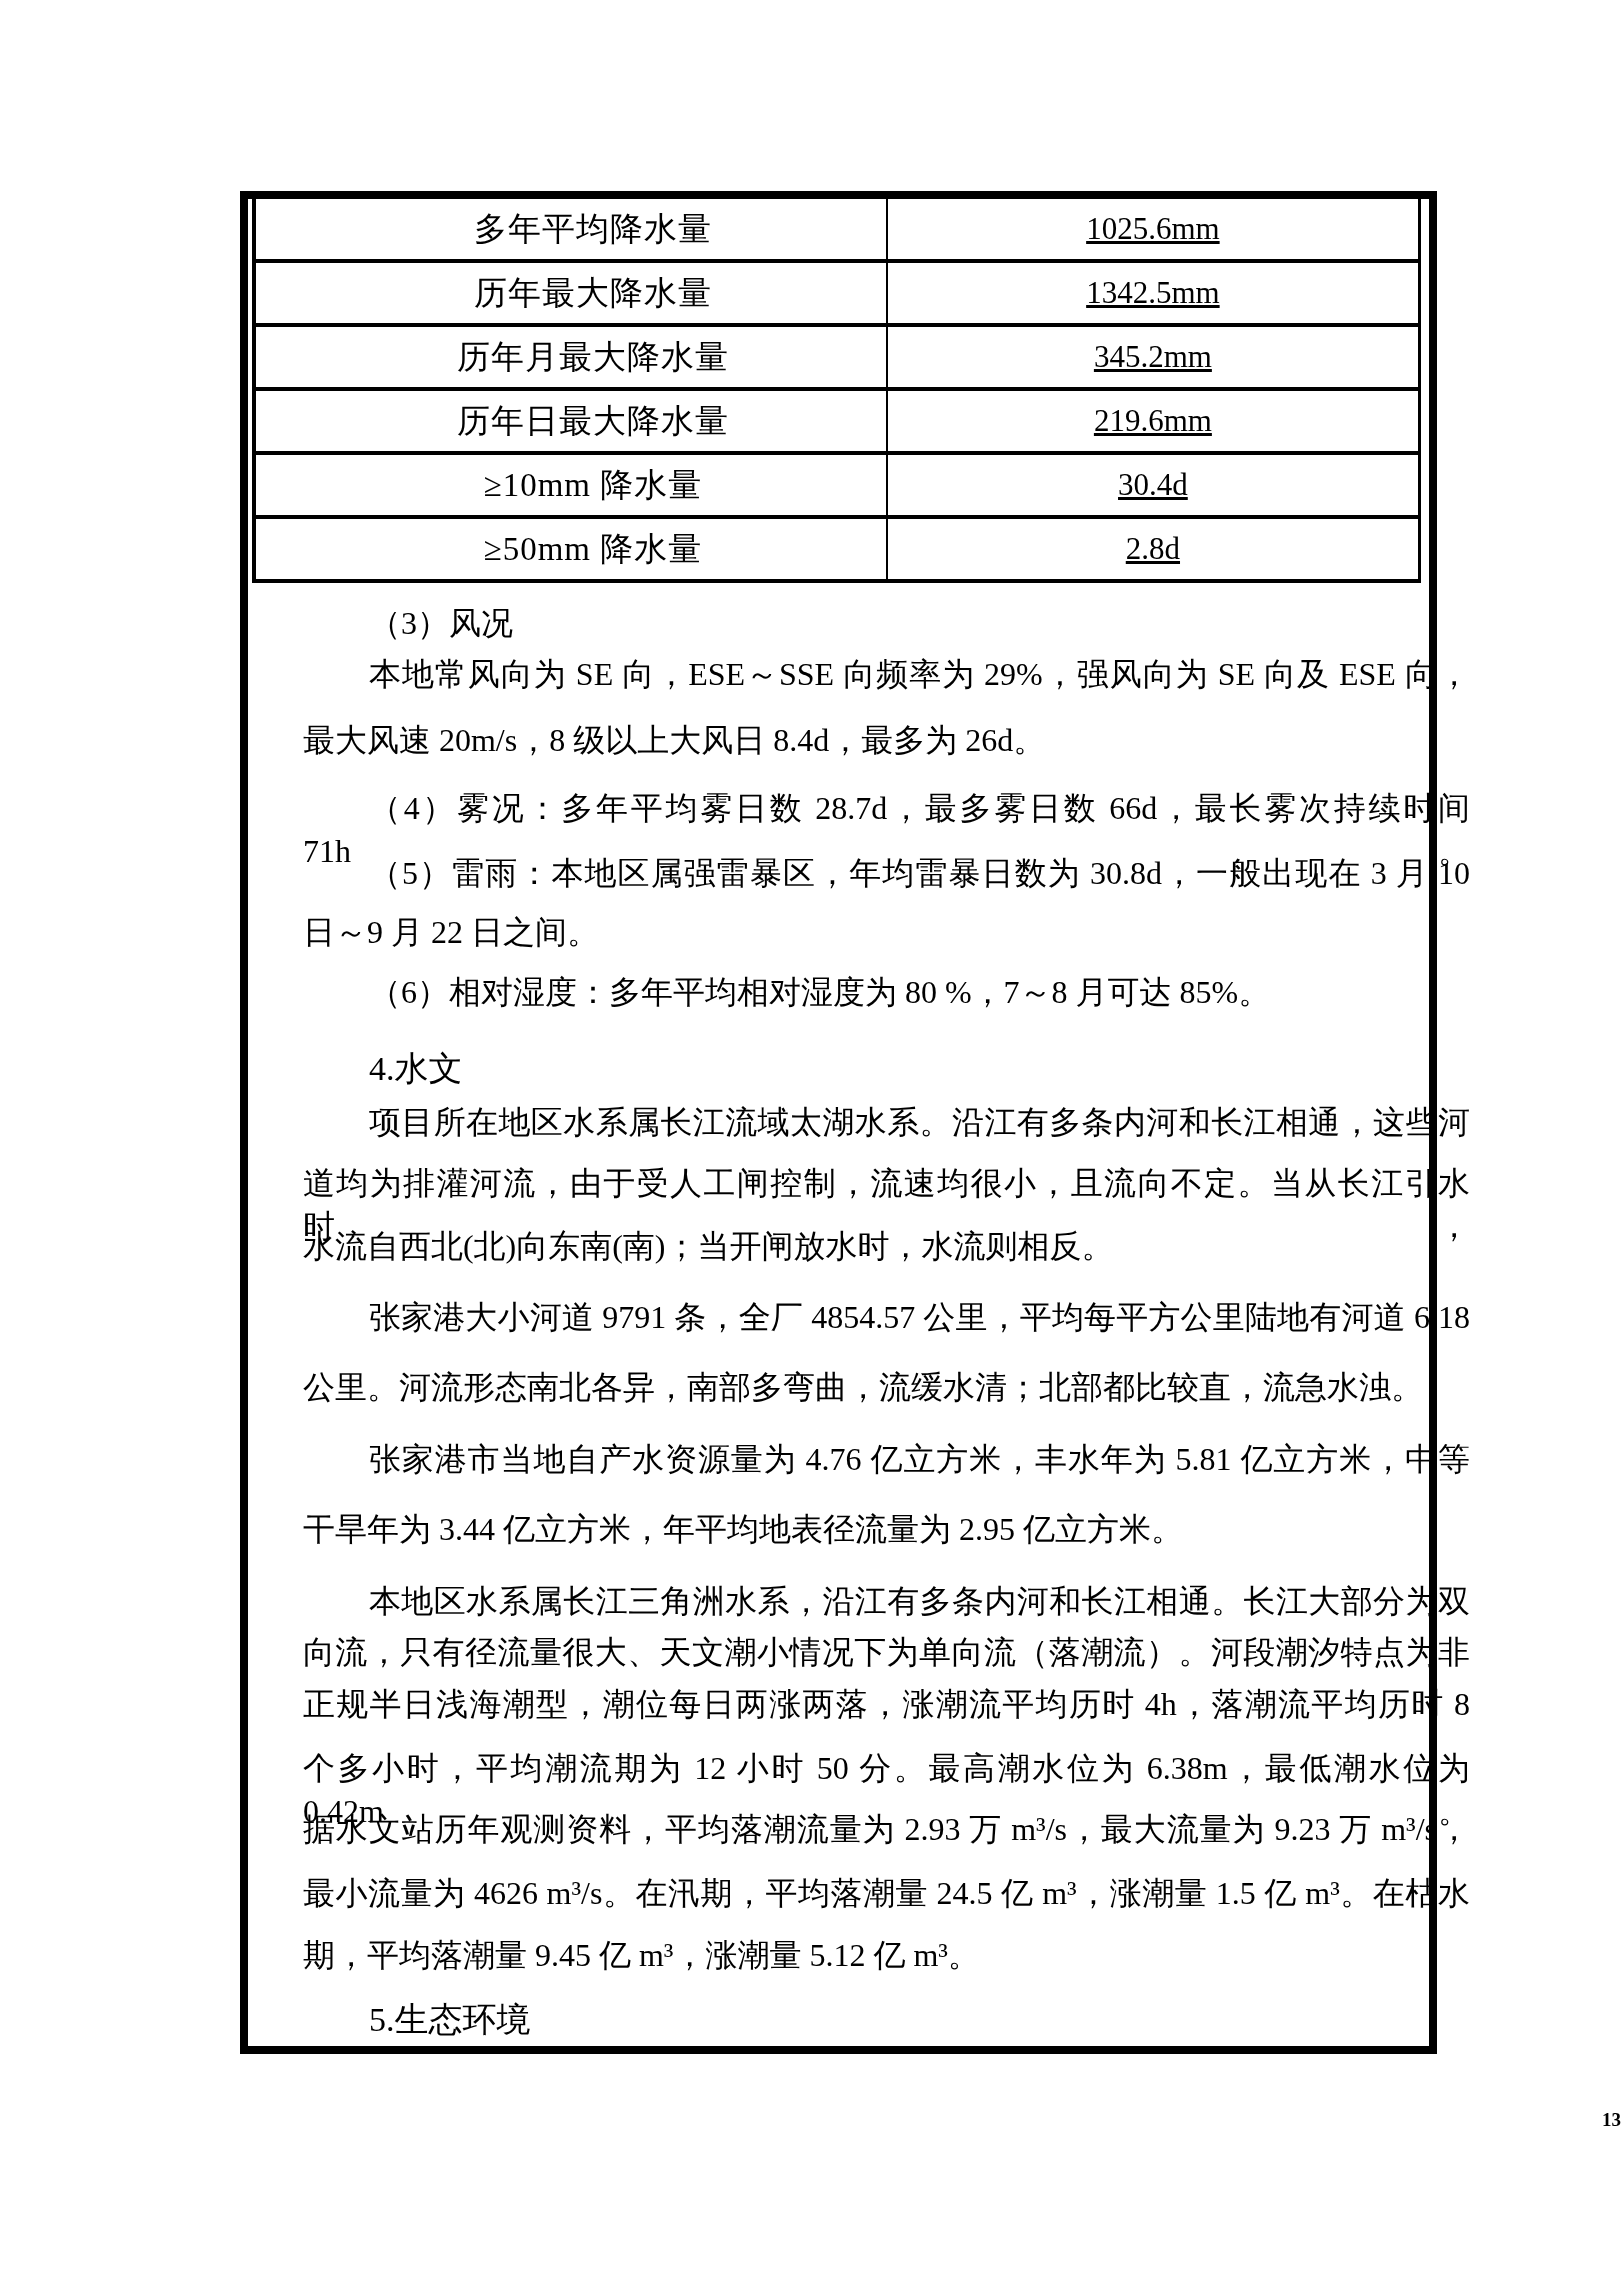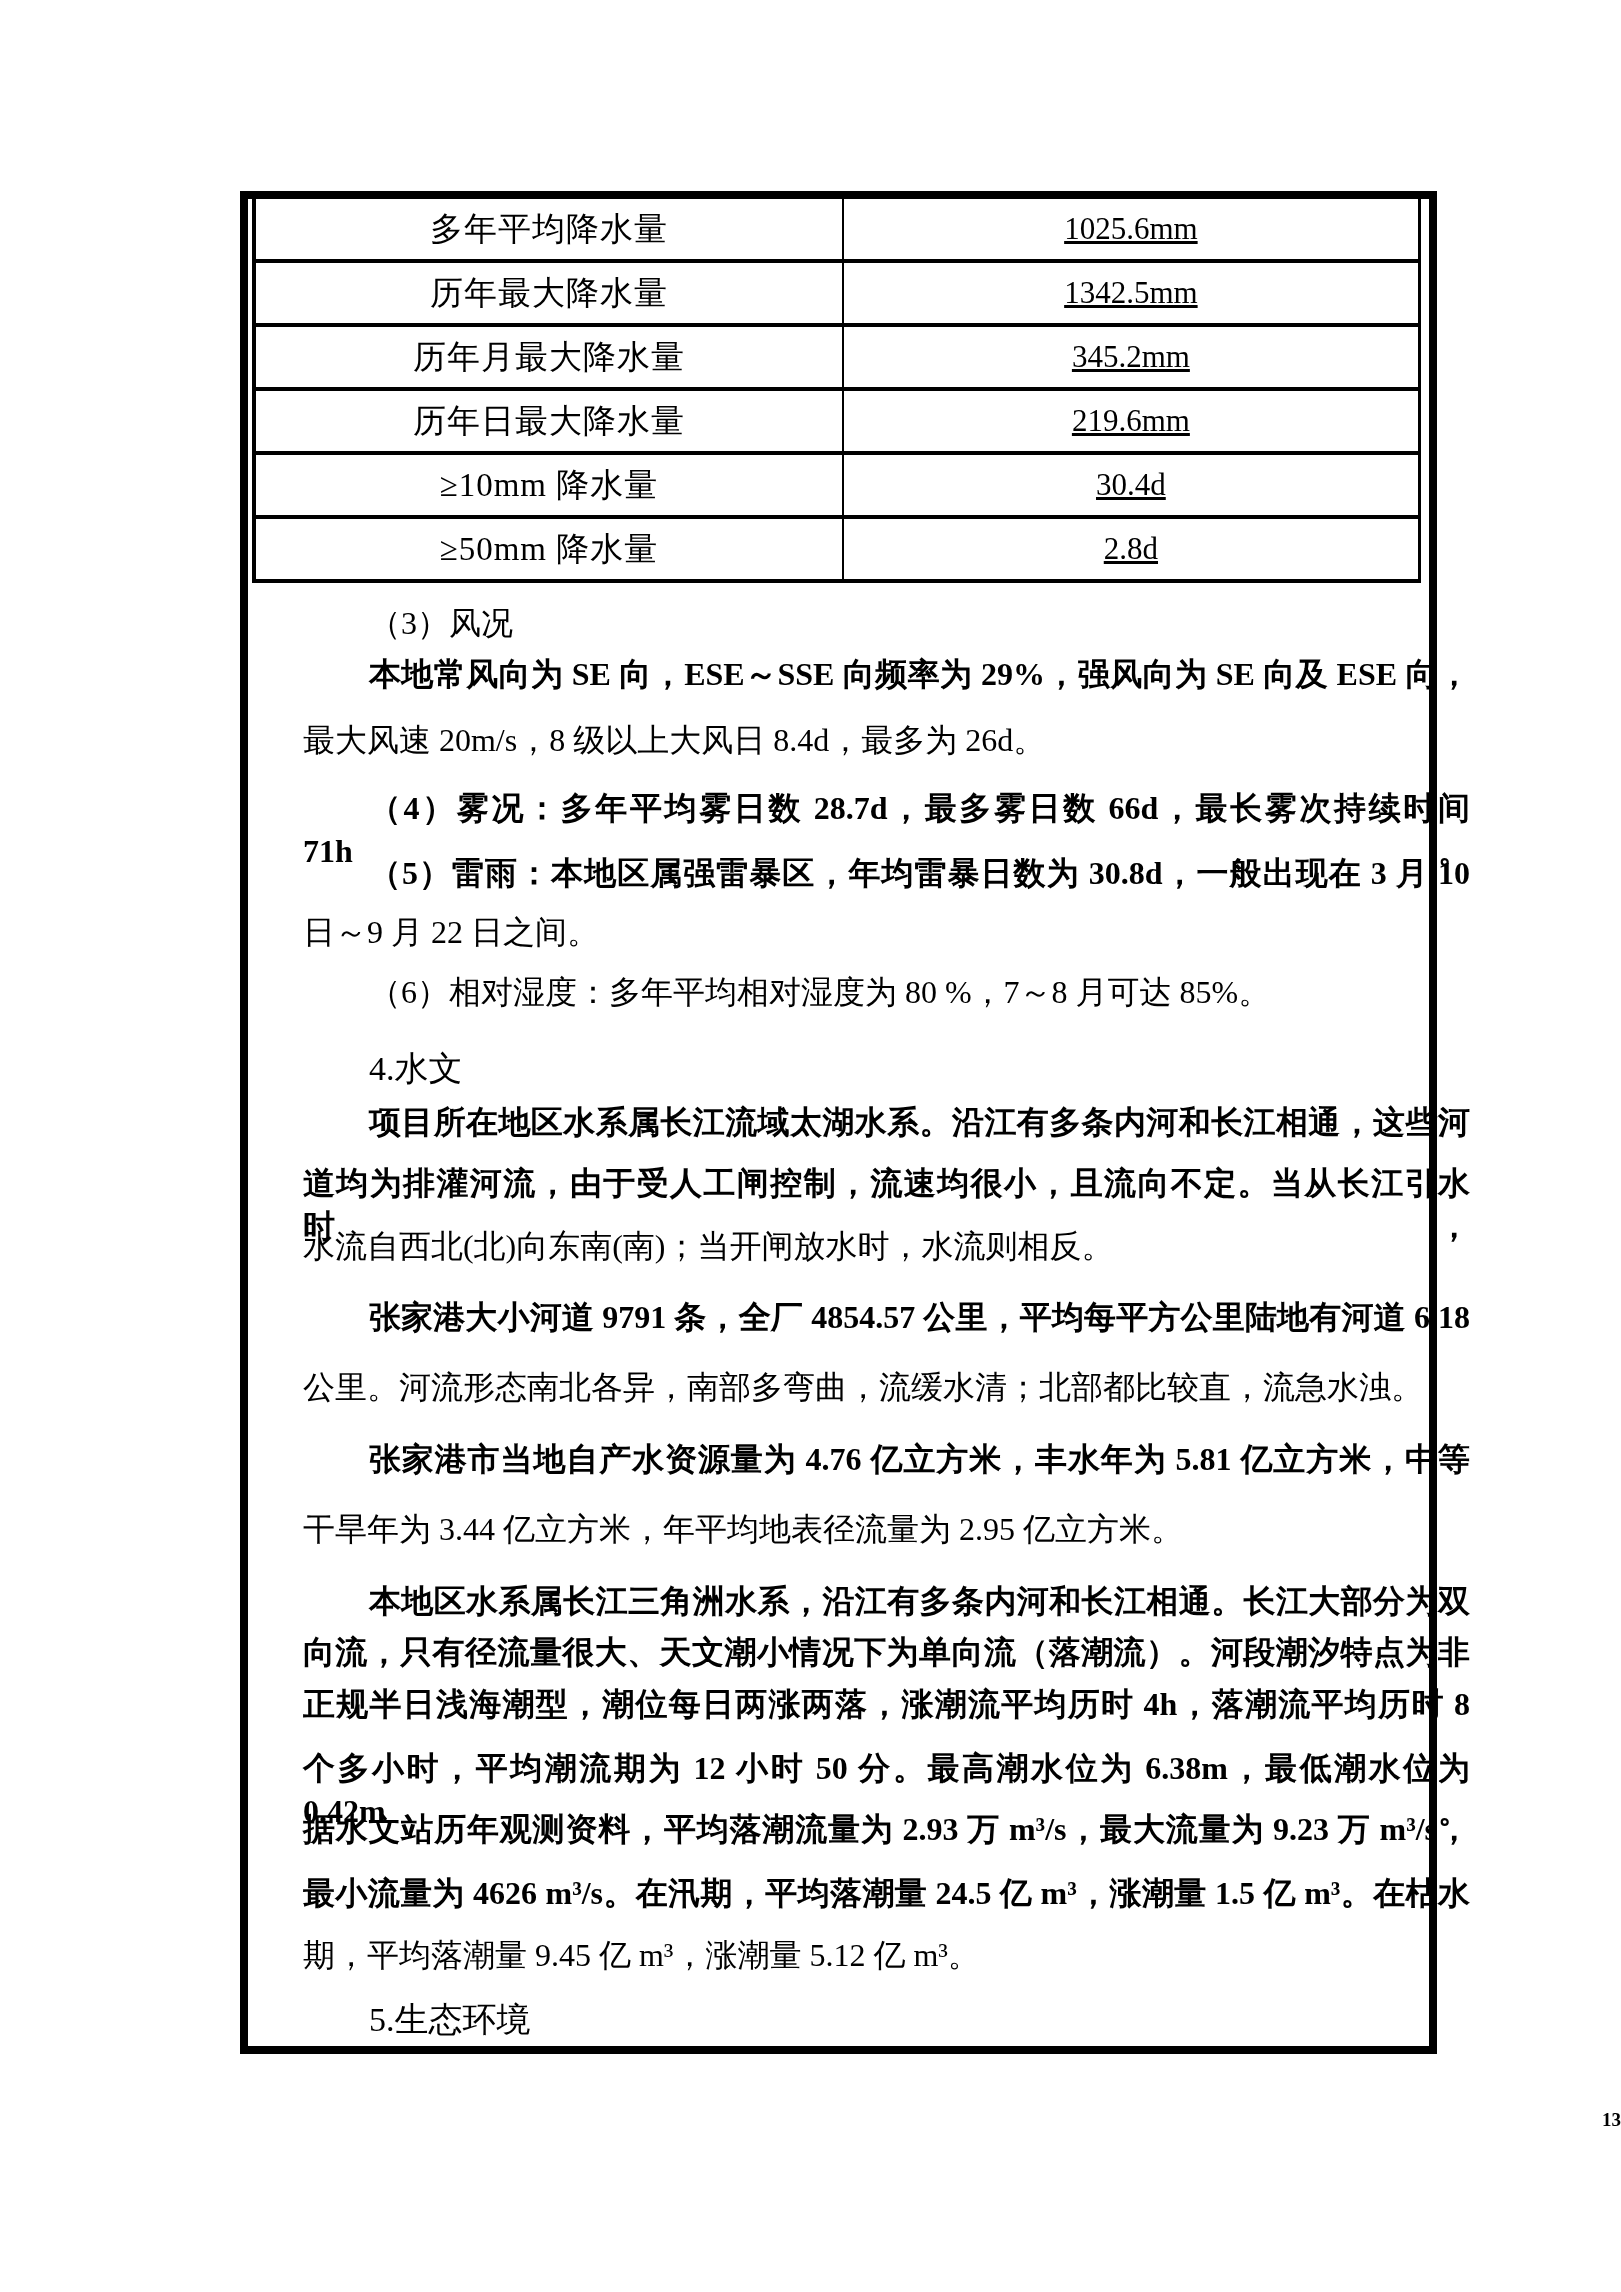--- a/index.html
+++ b/index.html
@@ -22,20 +22,21 @@
     position:absolute;
     left:3.9px;top:0;
     width:1162px;
     border-left:4.9px solid #000;
     border-right:3.9px solid #000;
   }
   .t-row{
     display:flex;
     height:60px;
     border-bottom:4.9px solid #000;
+    padding-left:44px;
   }
   .t-cell-label{
     width:586px;
     border-right:2.9px solid #000;
     text-align:center;
     line-height:60px;
     font-size:33px;
     letter-spacing:1px;
   }
   .t-cell-value{
@@ -53,21 +54,20 @@
     font-size:32px;
     line-height:43px;
     white-space:nowrap;
     text-align:left;
     margin-left:48px;
   }
   .bl.j{
     white-space:normal;
     text-align:justify;
     text-align-last:justify;
-    font-weight:bold;
   }
   .bl.ind{ text-indent:66px; }
   .bl.b{ font-weight:normal; font-size:34px; }
   
   .page-num{
     position:absolute;
     top:2109px;left:0;
     width:100%;
     text-align:right;
     font-size:19px;

